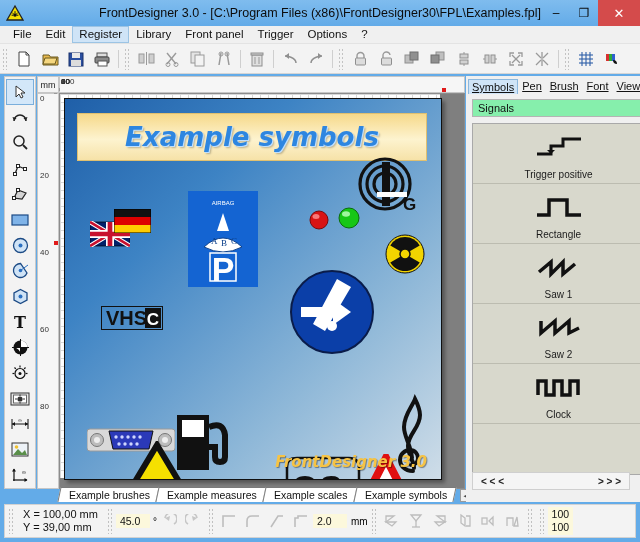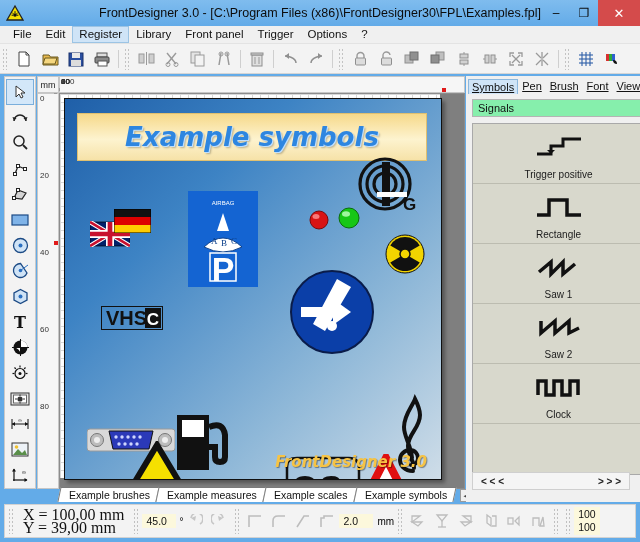--- a/index.html
+++ b/index.html
@@ -181,21 +181,21 @@
 
   
   .statusbar {
     position:absolute; left:4px; top:504px; width:632px; height:34px;
     background:#f3f3f3; border:1px solid #d2d2d2; display:flex; align-items:center;
     overflow:hidden;
   }
   .sb-grip { width:6px; height:26px; margin:0 3px;
     background-image:radial-gradient(#c0c0c0 35%, transparent 36%);
     background-size:3px 4px; }
-  .sb-coords { font-size:16px; color:#111; line-height:13px; padding:0 6px; white-space:nowrap;font-family:Liberation Serif, serif; }
+  .sb-coords { font-size:11px; color:#111; line-height:13px; padding:0 6px; white-space:nowrap; }
   .num-field {
     background:#fcf8dc; border:none; font-size:10.5px; color:#111;
     padding:1px 4px; min-width:34px; display:inline-block;
   }
   .sb-icon { width:24px; height:24px; display:flex; align-items:center; justify-content:center; }
   .xy-box { font-size:10.5px; color:#111; line-height:13px; background:#fcf8dc; padding:1px 4px; white-space:nowrap;}
   .xy-lbl { display:inline-block; width:10px; }
 </style>
 </head>
 <body>

